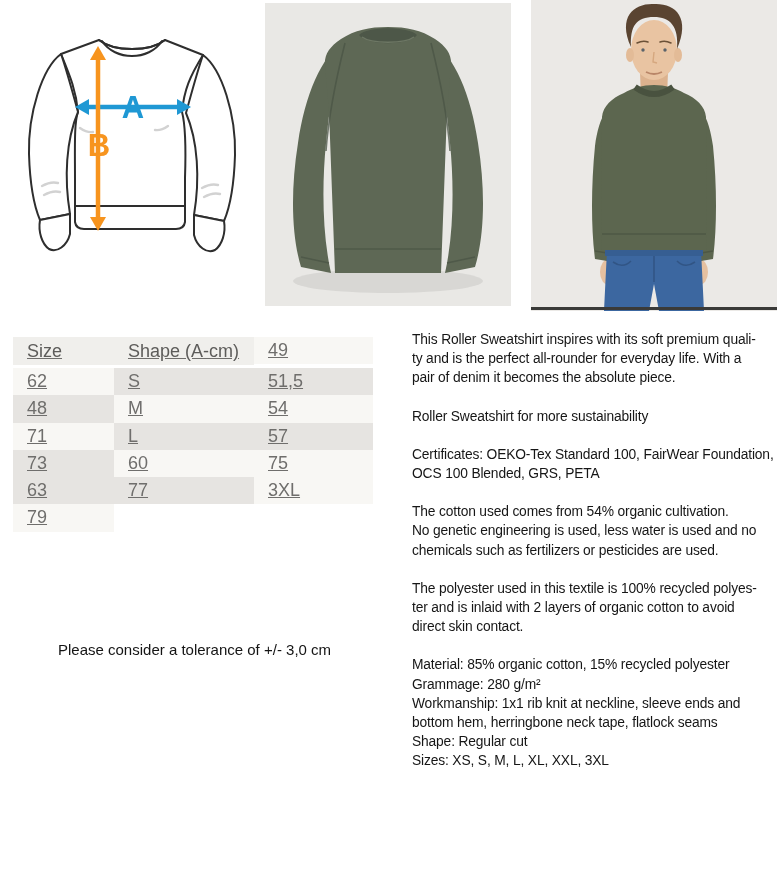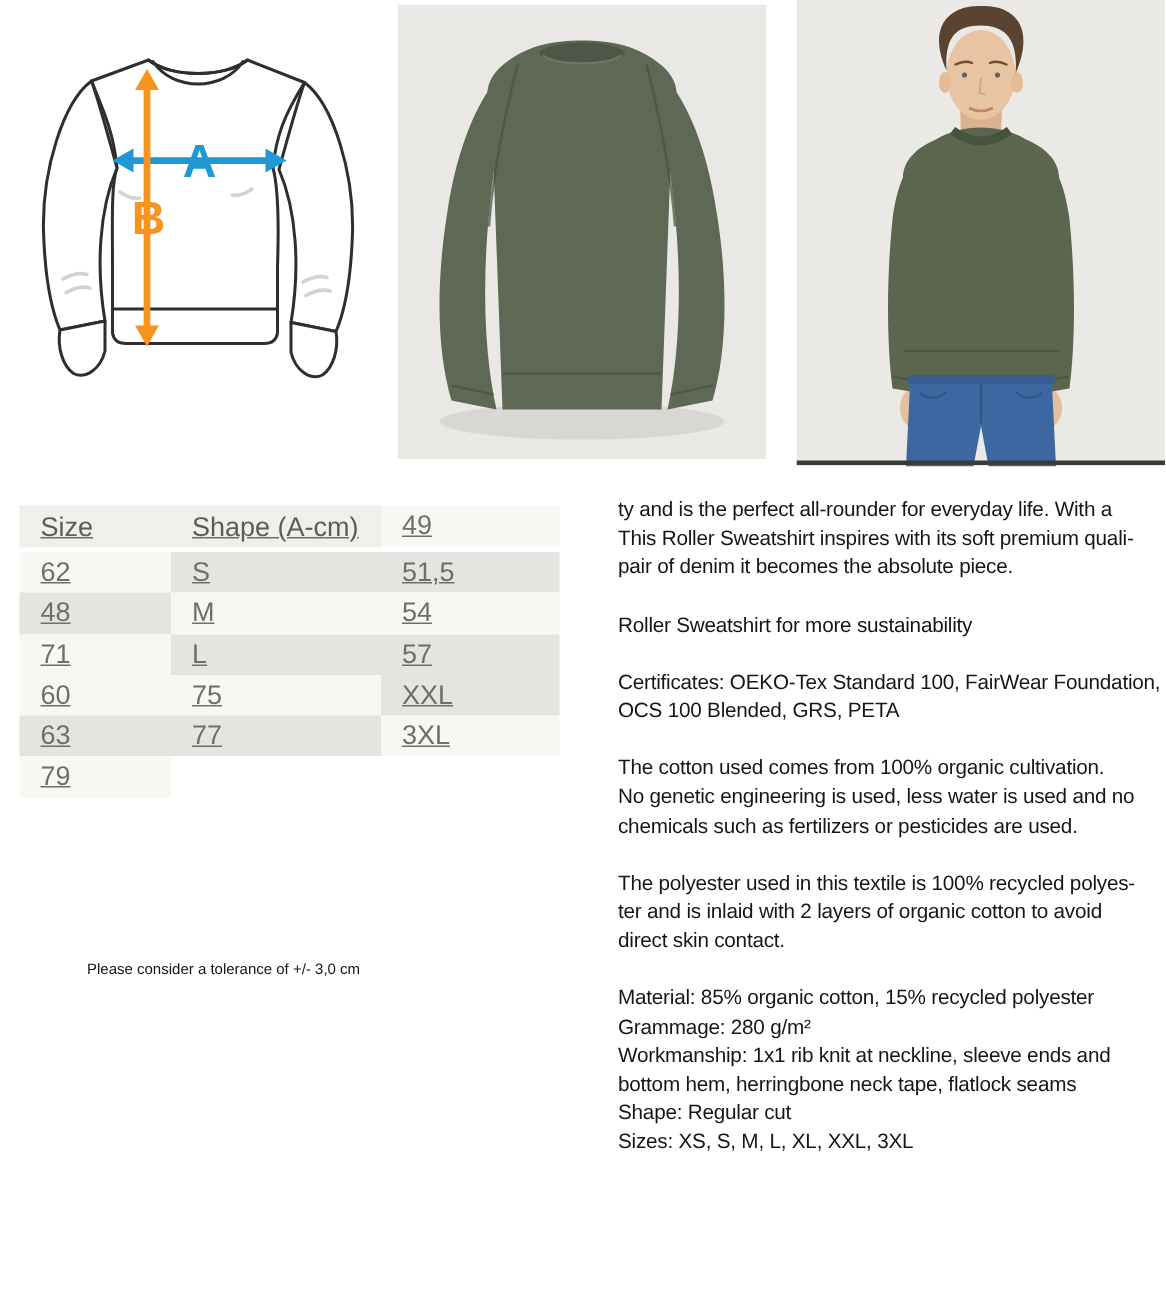--- a/index.html
+++ b/index.html
@@ -9,21 +9,21 @@
 
   
   .size-table{left:13px;top:337px;width:360px;display:grid;
               grid-template-columns:101px 140px 119px;font-size:18px;color:#6f6e6c;text-decoration:underline;}
   .size-table .th{background:#f0efec;height:28px;line-height:28px;padding-left:14px;
                   color:#5d5c5a;border-bottom:3px solid #fff;}
   .size-table .td{background:#f8f7f4;height:27.3px;line-height:27.3px;padding-left:14px;}
   .size-table .td.shade{background:#e6e4e1;}
 
   
-  .tolerance{left:58px;top:641px;font-size:10px;color:#141414;}
+  .tolerance{left:58px;top:641px;font-size:15px;color:#141414;}
 
   
   .description{left:412px;top:330px;width:366px;font-size:13.8px;line-height:19.2px;
                color:#161616;letter-spacing:-0.15px;}
   .description .para{margin:0 0 19px 0;}
   .description .line{white-space:nowrap;}
 
   
   .photo{overflow:hidden;}
   svg{display:block;}
@@ -162,46 +162,46 @@
       <div class="td">49</div>
       <div class="td">62</div>
       <div class="td shade">S</div>
       <div class="td shade">51,5</div>
       <div class="td shade">48</div>
       <div class="td">M</div>
       <div class="td">54</div>
       <div class="td">71</div>
       <div class="td shade">L</div>
       <div class="td shade">57</div>
+      <div class="td shade">73</div>
       <div class="td">60</div>
       <div class="td">75</div>
-      <div class="td shade">XXL</div>
       <div class="td shade">63</div>
       <div class="td shade">77</div>
       <div class="td">3XL</div>
       <div class="td">79</div>
     </div>
 
   <div class="abs tolerance">Please consider a tolerance of +/- 3,0 cm</div>
 
   <div class="abs description">
       <div class="para">
+        <div class="line">This Roller Sweatshirt inspires with its soft premium quali-</div>
         <div class="line">ty and is the perfect all-rounder for everyday life. With a</div>
-        <div class="line">This Roller Sweatshirt inspires with its soft premium quali-</div>
         <div class="line">pair of denim it becomes the absolute piece.</div>
       </div>
       <div class="para">
         <div class="line">Roller Sweatshirt for more sustainability</div>
       </div>
       <div class="para">
         <div class="line">Certificates: OEKO-Tex Standard 100, FairWear Foundation,</div>
         <div class="line">OCS 100 Blended, GRS, PETA</div>
       </div>
       <div class="para">
-        <div class="line">The cotton used comes from 100% organic cultivation.</div>
+        <div class="line">The cotton used comes from 54% organic cultivation.</div>
         <div class="line">No genetic engineering is used, less water is used and no</div>
         <div class="line">chemicals such as fertilizers or pesticides are used.</div>
       </div>
       <div class="para">
         <div class="line">The polyester used in this textile is 100% recycled polyes-</div>
         <div class="line">ter and is inlaid with 2 layers of organic cotton to avoid</div>
         <div class="line">direct skin contact.</div>
       </div>
       <div class="para">
         <div class="line">Material: 85% organic cotton, 15% recycled polyester</div>

